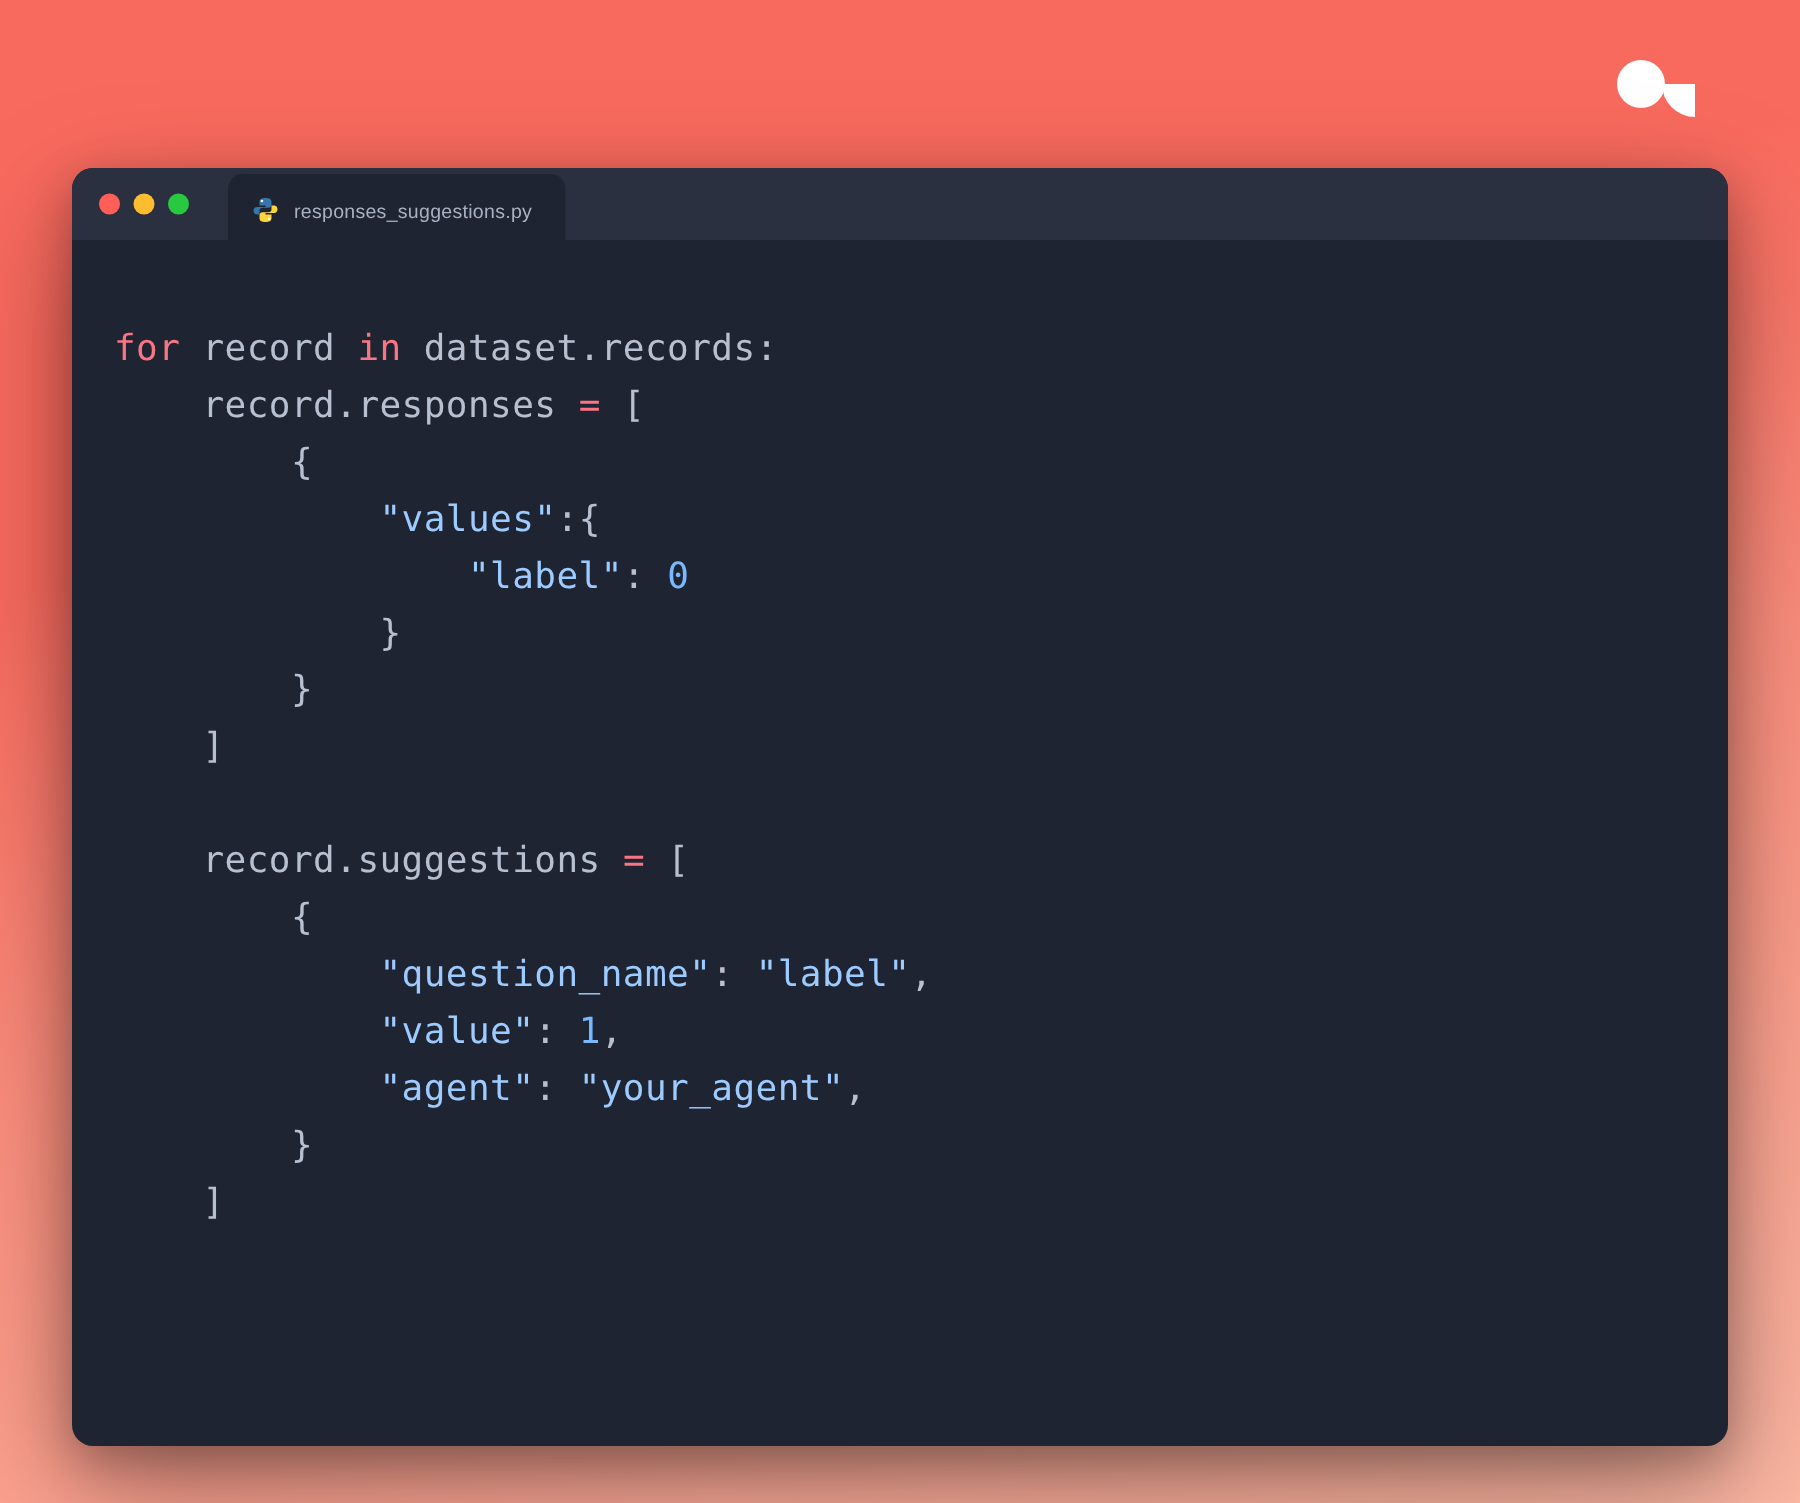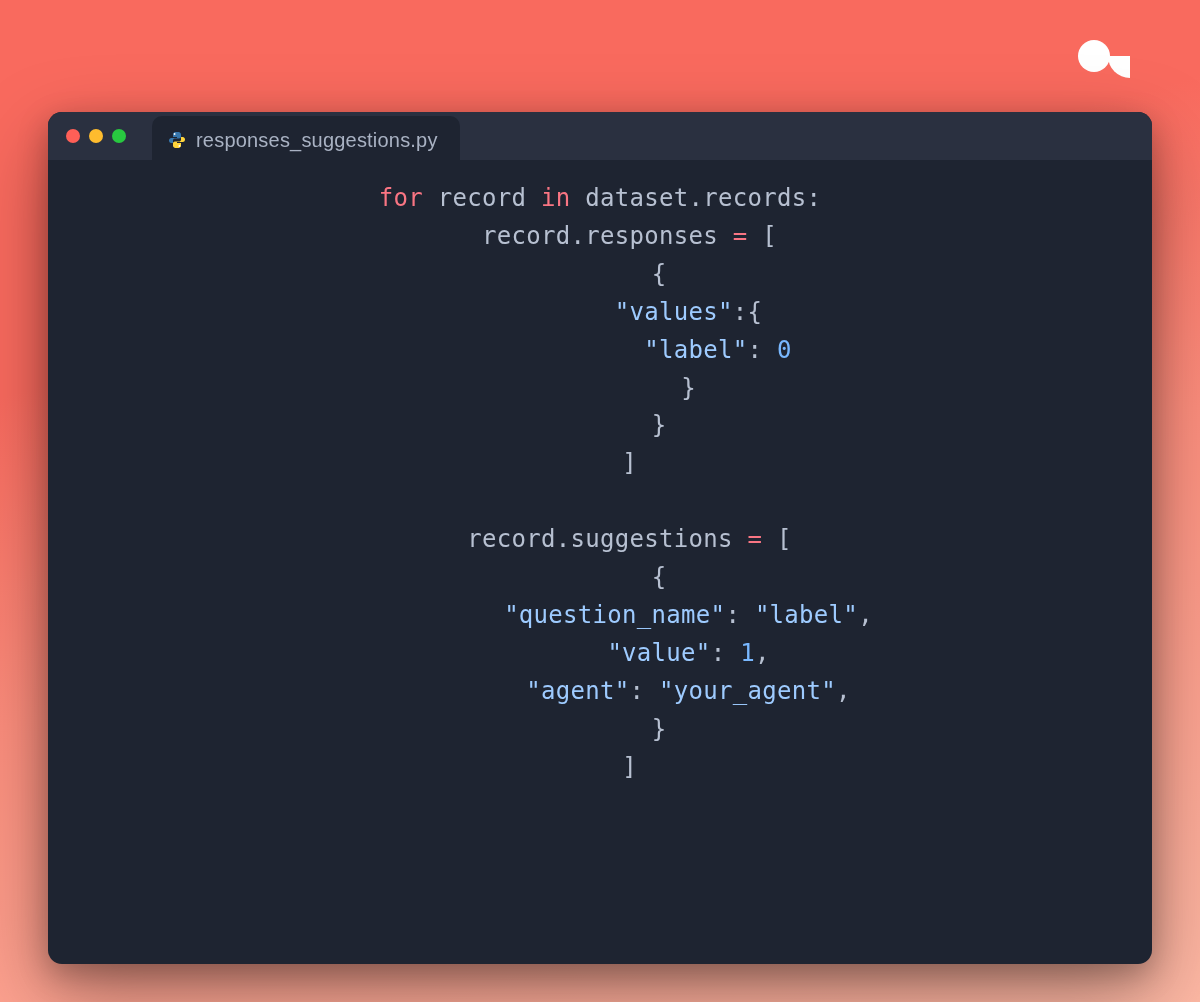--- a/index.html
+++ b/index.html
@@ -62,34 +62,33 @@
     position: relative;
     top: 4px;
   }
   .tab-icon {
     width: 18px;
     height: 18px;
     position: relative;
   }
   .tab-label {
     color: #a9b2c3;
-    font-size: 20px;
+    font-size: 13px;
     letter-spacing: 0.2px;
   }
   .code-area {
     flex: 1;
-    padding: 20px 28px;
+    padding: 54px 28px;
     font-family: "SF Mono", ui-monospace, Menlo, Consolas, monospace;
     font-size: 24px;
     line-height: 1.58;
     color: #b7c0d1;
     white-space: pre;
     overflow: hidden;
     letter-spacing: 0.3px;
-    text-align: center;
   }
   .tok-keyword { color: #f97583; }
   .tok-punct   { color: #b7c0d1; }
   .tok-op      { color: #f97583; }
   .tok-string  { color: #9ecbff; }
   .tok-number  { color: #79b8ff; }
   .tok-ident   { color: #b7c0d1; }
 </style>
 </head>
 <body>

